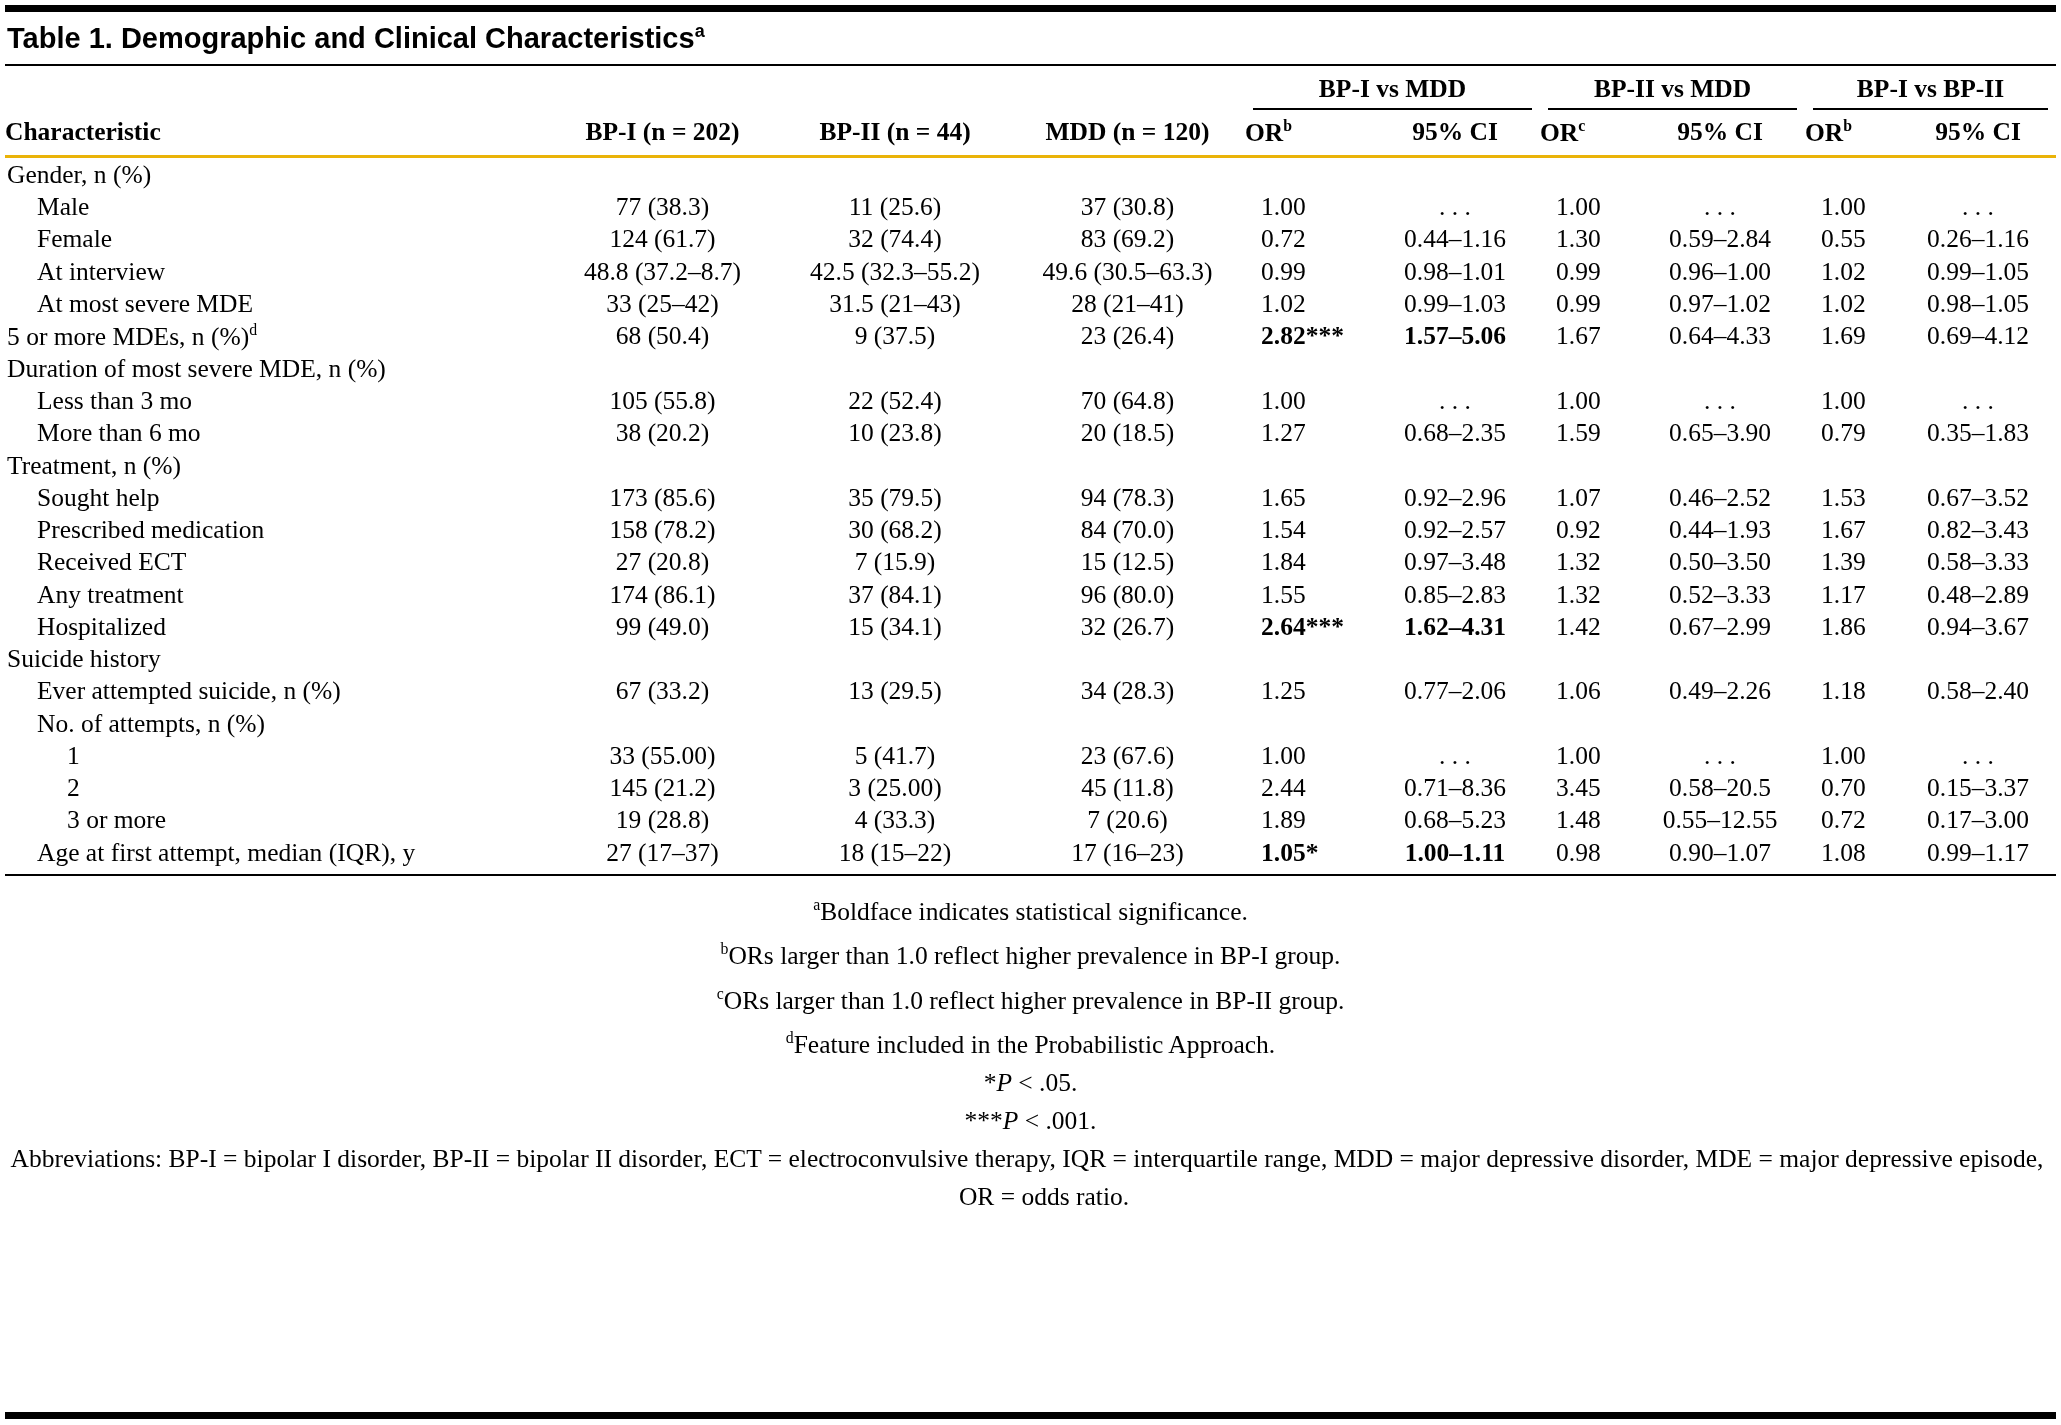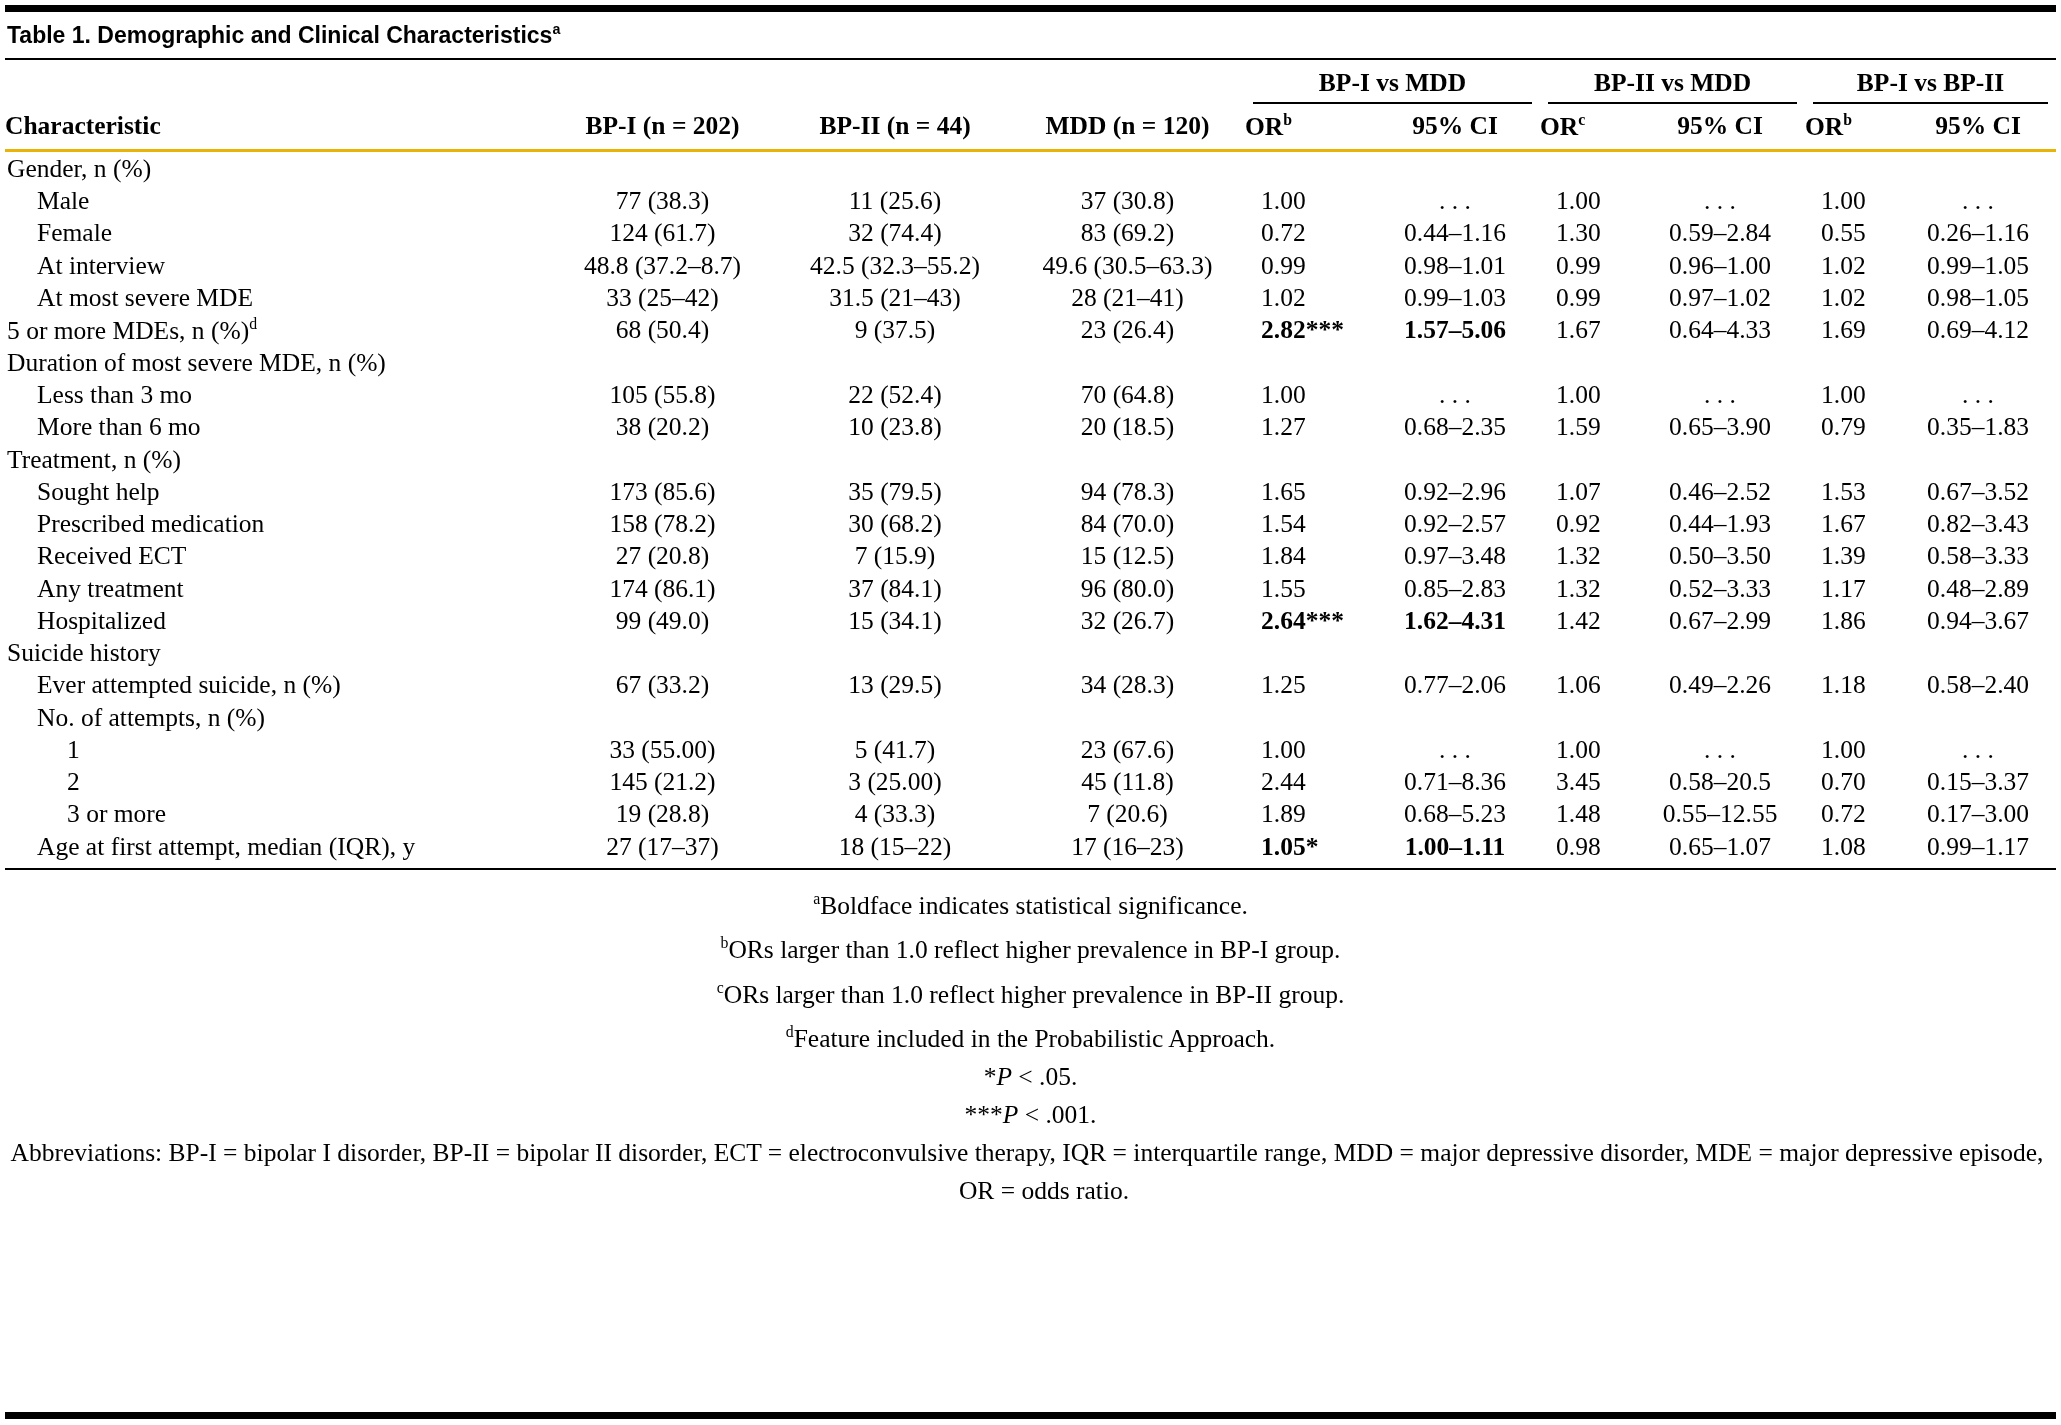--- a/index.html
+++ b/index.html
@@ -9,21 +9,21 @@
     font-family:"Liberation Serif", serif;
     color:#000;
     overflow:hidden;
   }
   .page { width:2061px; height:1425px; padding:5px 5px 0 5px; position:relative; }
   .rule-thick { height:7px; background:#000; }
   .rule-thick.bottom { position:absolute; bottom:6px; left:5px; width:2051px; }
   .title {
     font-family:"Liberation Sans", sans-serif;
     font-weight:bold;
-    font-size:23px;
+    font-size:29px;
     padding:9px 2px 9px 2px;
     border-bottom:2px solid #000;
   }
   .title sup { font-size:0.62em; vertical-align:super; }
   table { width:2051px; border-collapse:collapse; table-layout:fixed; font-size:25.5px; }
   thead th { font-weight:bold; vertical-align:bottom; }
   tr.spanners th { padding-top:8px; }
   .spanline { border-bottom:2px solid #000; padding-bottom:4px; margin:0 8px; text-align:center; white-space:nowrap; }
   tr.cols th { border-bottom:3px solid #eab308; padding:7px 0 8px 0; white-space:nowrap; }
   th.char, td.char { text-align:left; padding-left:2px; }
@@ -299,21 +299,21 @@
           <td class="ci">0.17–3.00</td>
         </tr>
         <tr>
           <td class="char indent-1">Age at first attempt, median (IQR), y</td>
           <td class="g">27 (17–37)</td>
           <td class="g">18 (15–22)</td>
           <td class="g">17 (16–23)</td>
           <td class="or bold">1.05*</td>
           <td class="ci bold">1.00–1.11</td>
           <td class="or">0.98</td>
-          <td class="ci">0.65–1.07</td>
+          <td class="ci">0.90–1.07</td>
           <td class="or">1.08</td>
           <td class="ci">0.99–1.17</td>
         </tr>
       </tbody>
   </table>
 
   <div class="footnotes">
       <div class="footnote"><sup>a</sup>Boldface indicates statistical significance.</div>
       <div class="footnote"><sup>b</sup>ORs larger than 1.0 reflect higher prevalence in BP-I group.</div>
       <div class="footnote"><sup>c</sup>ORs larger than 1.0 reflect higher prevalence in BP-II group.</div>

